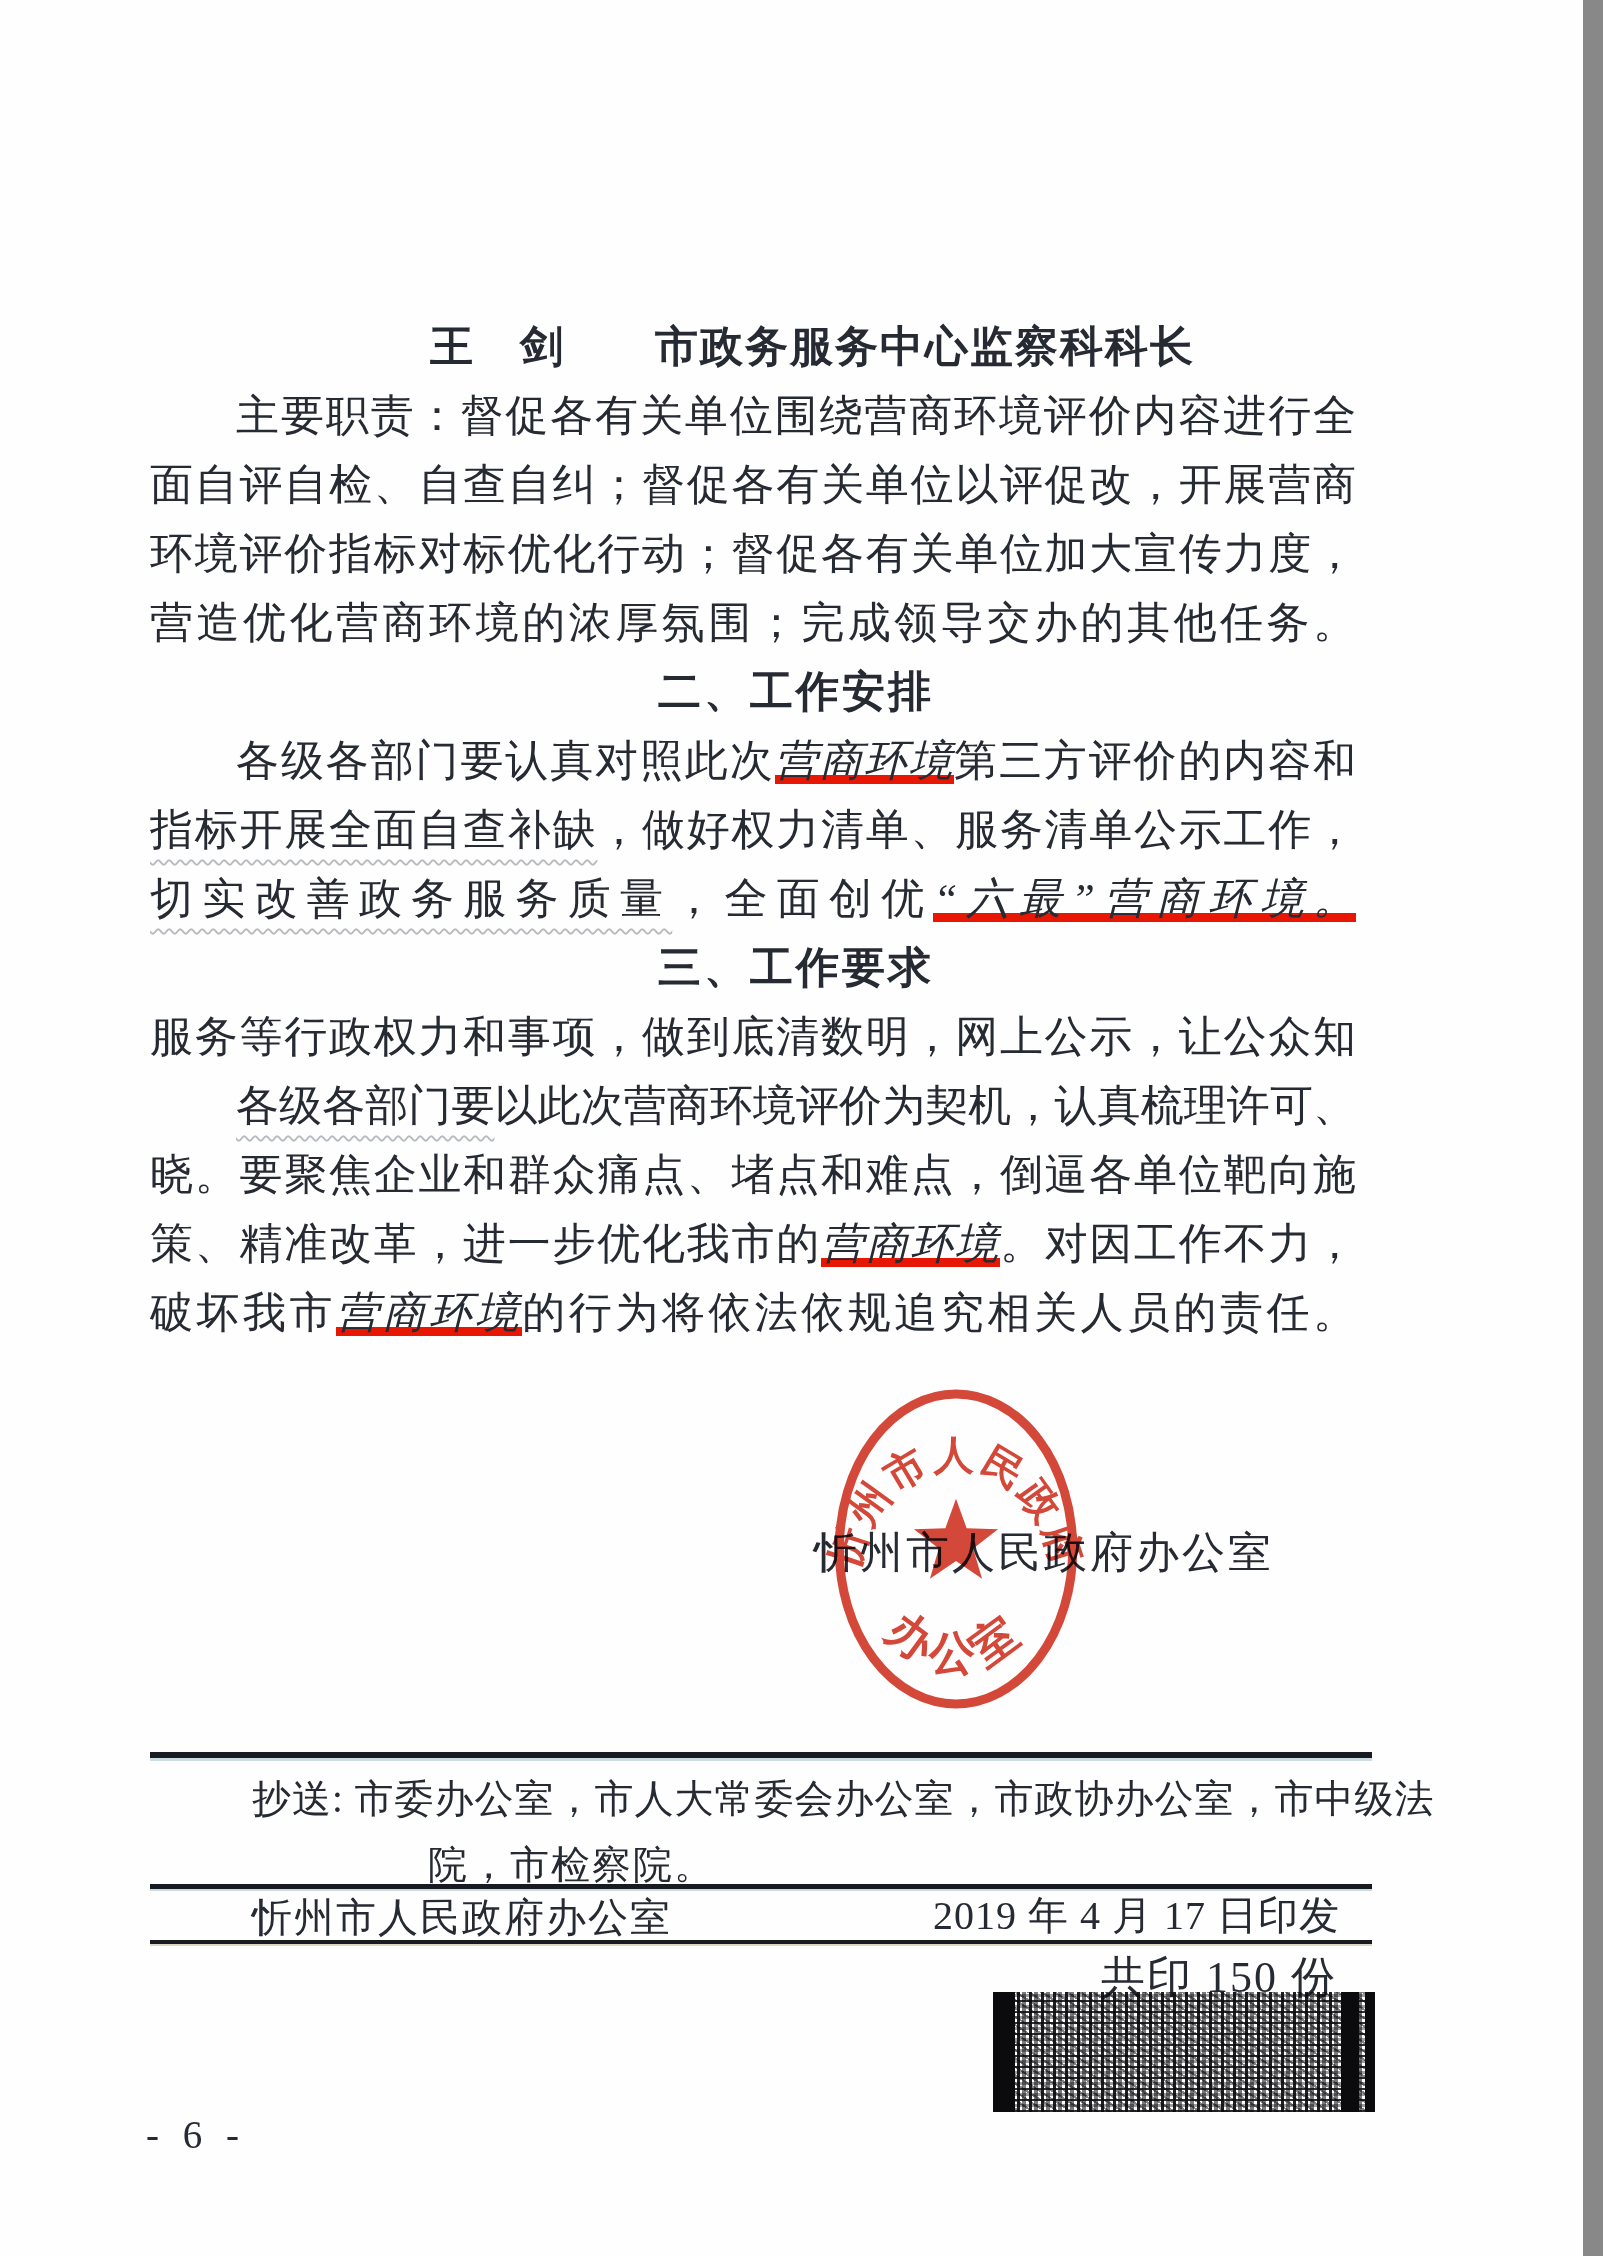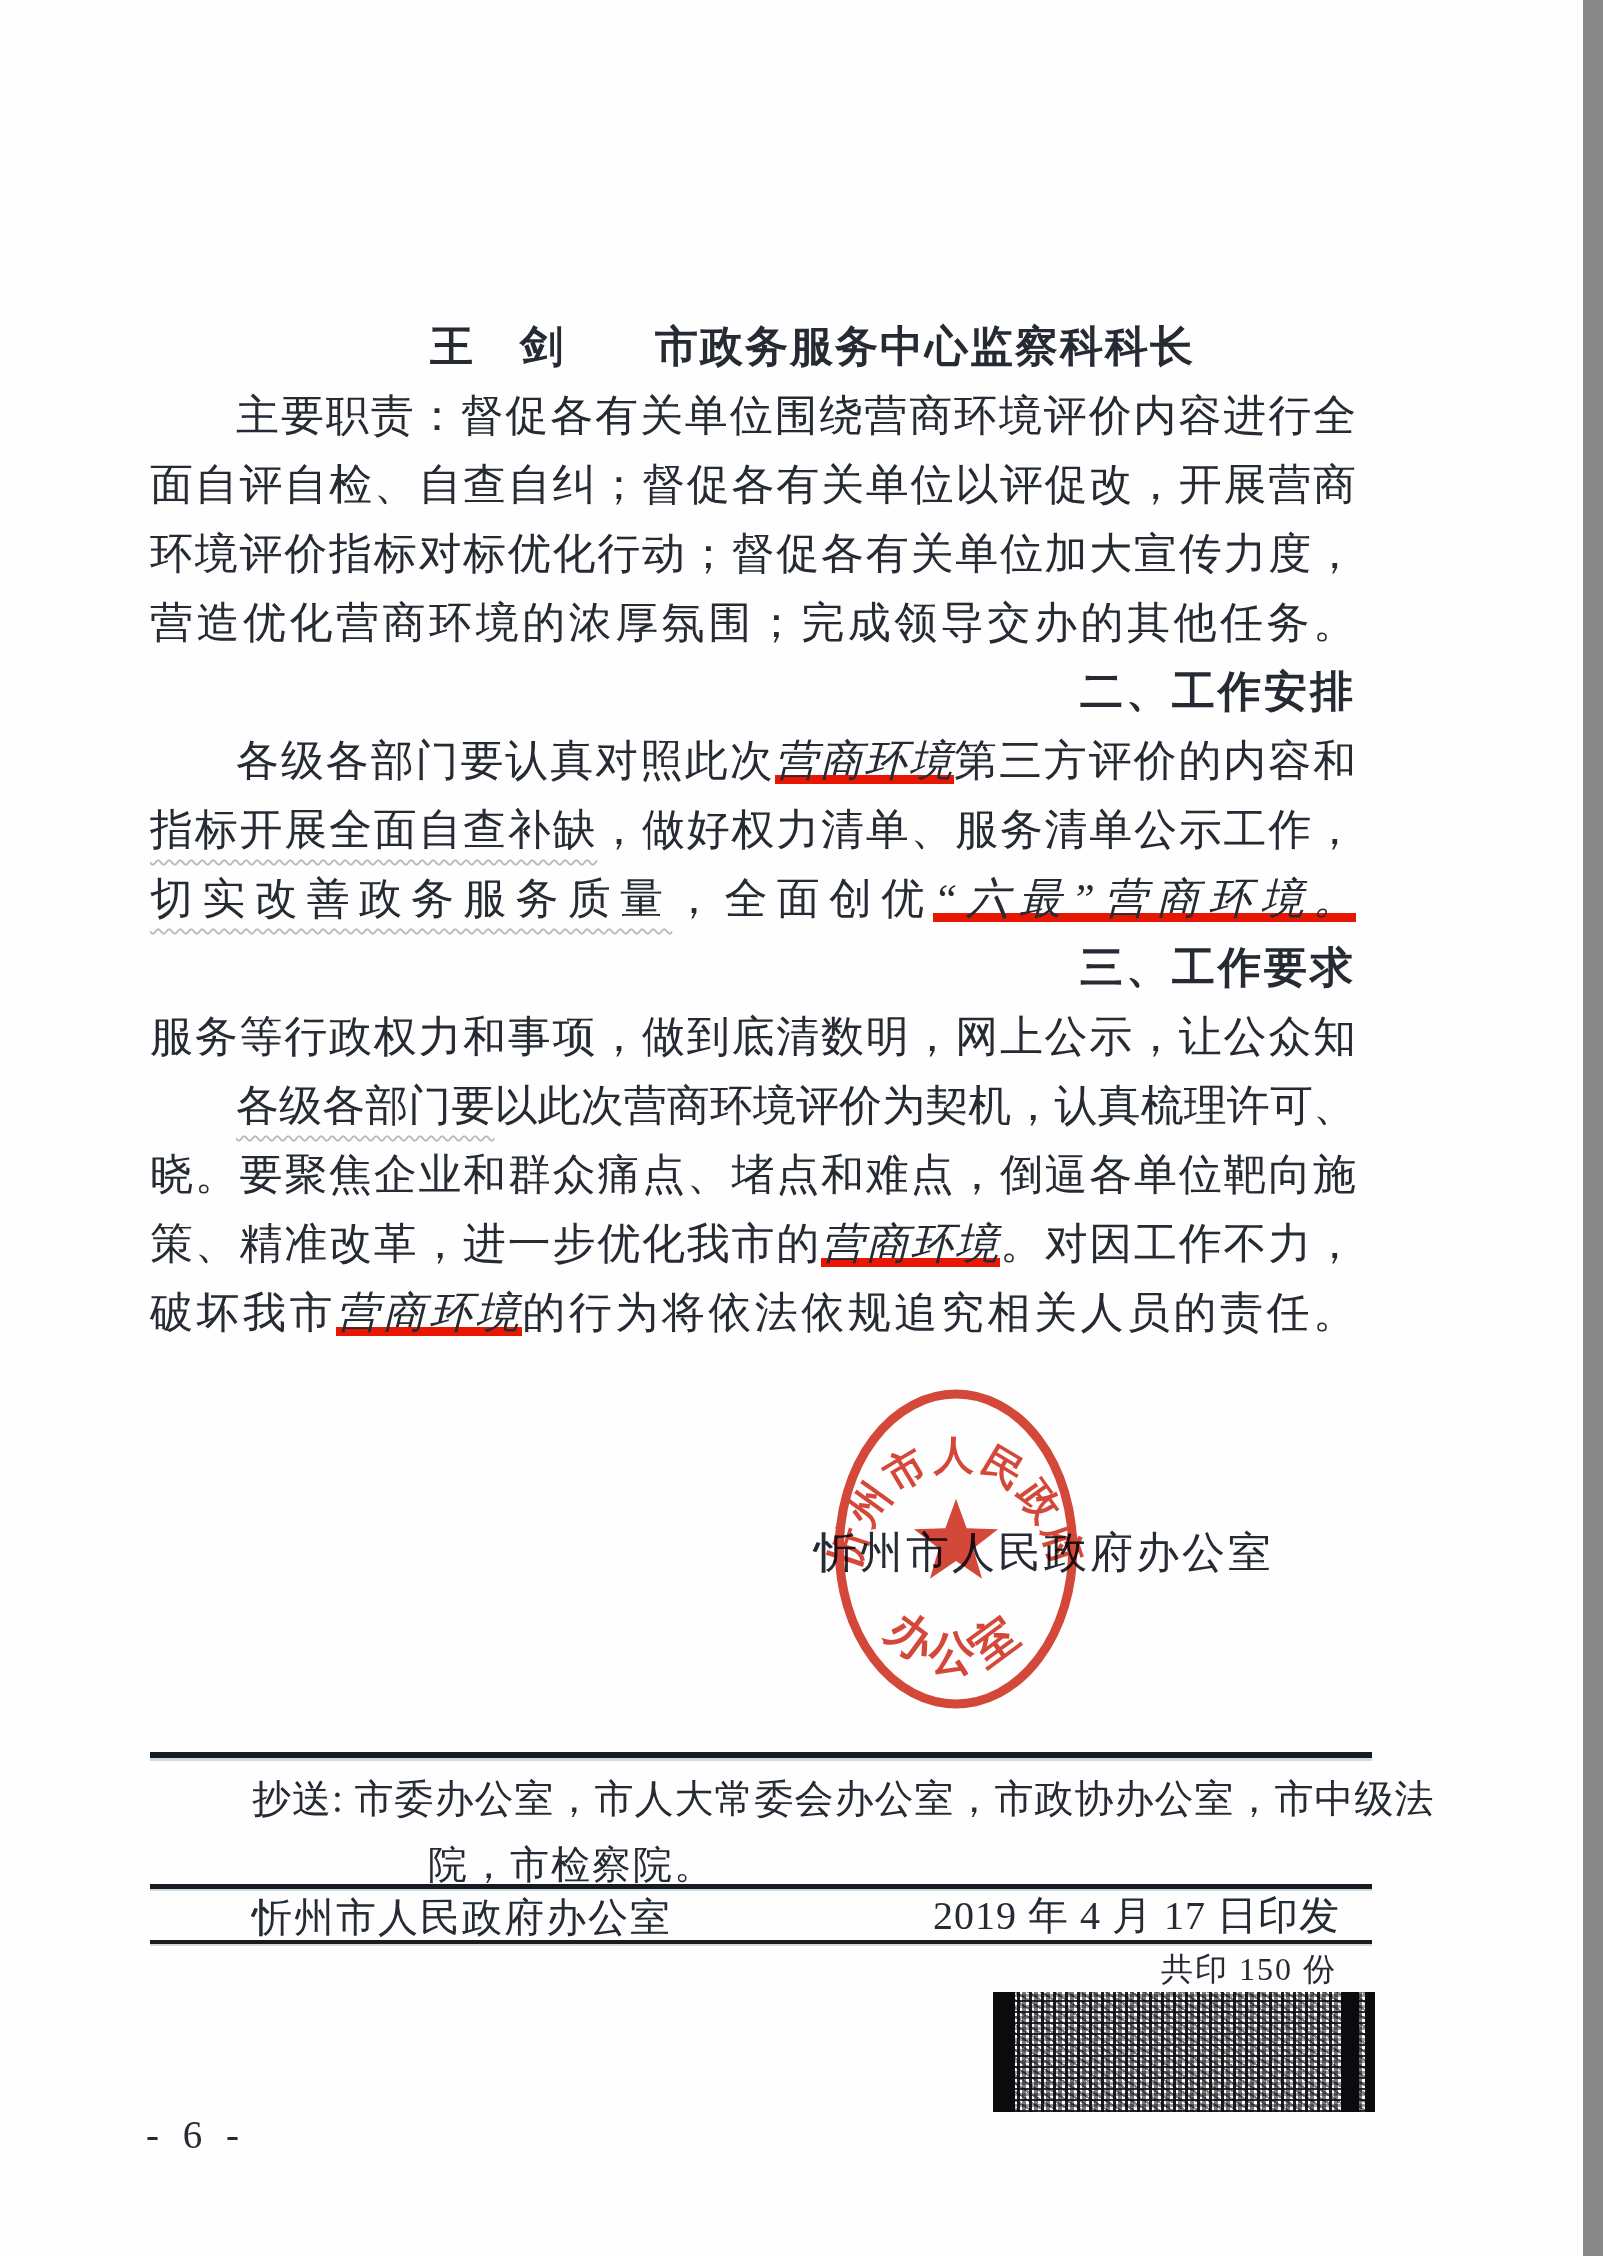--- a/index.html
+++ b/index.html
@@ -15,21 +15,21 @@
   .doc-body{
     position:absolute;left:150px;top:312px;width:1206px;
   }
   .line{
     height:69px;line-height:69px;font-size:43px;
     text-align:justify;position:relative;
   }
   .jline::after{content:"";display:inline-block;width:100%;height:0;}
   .indent{text-indent:86px;}
   .title-line{font-weight:700;text-align:left;text-indent:280px;letter-spacing:2px;}
-  .heading{font-weight:700;text-align:right;text-indent:86px;letter-spacing:3px;}
+  .heading{font-weight:700;text-align:center;text-indent:86px;letter-spacing:3px;}
   .redline{
     padding-bottom:0;
     background:linear-gradient(#e81703,#e81703) no-repeat left 100%/100% 9px;
     font-style:italic;
   }
   .pencil{
     text-decoration:underline;
     text-decoration-style:wavy;
     text-decoration-color:rgba(100,106,114,.45);
     text-decoration-thickness:2px;
@@ -42,21 +42,21 @@
         mix-blend-mode:multiply;opacity:.93;}
   
   .rule{position:absolute;left:150px;width:1222px;background:#181c22;}
   .rule-1{top:1752px;height:6px;box-shadow:0 3px 0 rgba(60,120,140,.25);}
   .rule-2{top:1884px;height:5px;box-shadow:0 2px 0 rgba(60,120,140,.25);}
   .rule-3{top:1940px;height:4px;box-shadow:0 2px 0 rgba(150,120,60,.3);}
   .cc-line1{position:absolute;left:252px;top:1772px;font-size:39px;letter-spacing:1px;}
   .cc-line2{position:absolute;left:428px;top:1838px;font-size:39px;letter-spacing:2px;}
   .issuer{position:absolute;left:252px;top:1890px;font-size:40px;letter-spacing:2px;}
   .print-date{position:absolute;right:243px;top:1888px;font-size:40px;letter-spacing:1px;}
-  .copies{position:absolute;right:246px;top:1948px;font-size:32px;letter-spacing:2px;}
+  .copies{position:absolute;right:246px;top:1948px;font-size:44px;letter-spacing:2px;}
   .barcode{
     position:absolute;left:993px;top:1992px;width:382px;height:120px;
     background-image:
       linear-gradient(90deg,#0b0b0e 0 22px,transparent 22px),
       linear-gradient(270deg,#0b0b0e 0 10px,transparent 10px),
       linear-gradient(270deg,transparent 0 16px,#0b0b0e 16px 34px,transparent 34px),
       repeating-linear-gradient(90deg,rgba(12,12,16,.92) 0 3px,transparent 3px 5px,rgba(12,12,16,.55) 5px 9px,transparent 9px 12px),
       repeating-linear-gradient(0deg,rgba(12,12,16,.85) 0 2px,transparent 2px 5px,rgba(12,12,16,.4) 5px 8px,transparent 8px 11px),
       repeating-linear-gradient(33deg,rgba(12,12,16,.5) 0 2px,transparent 2px 7px);
   }

